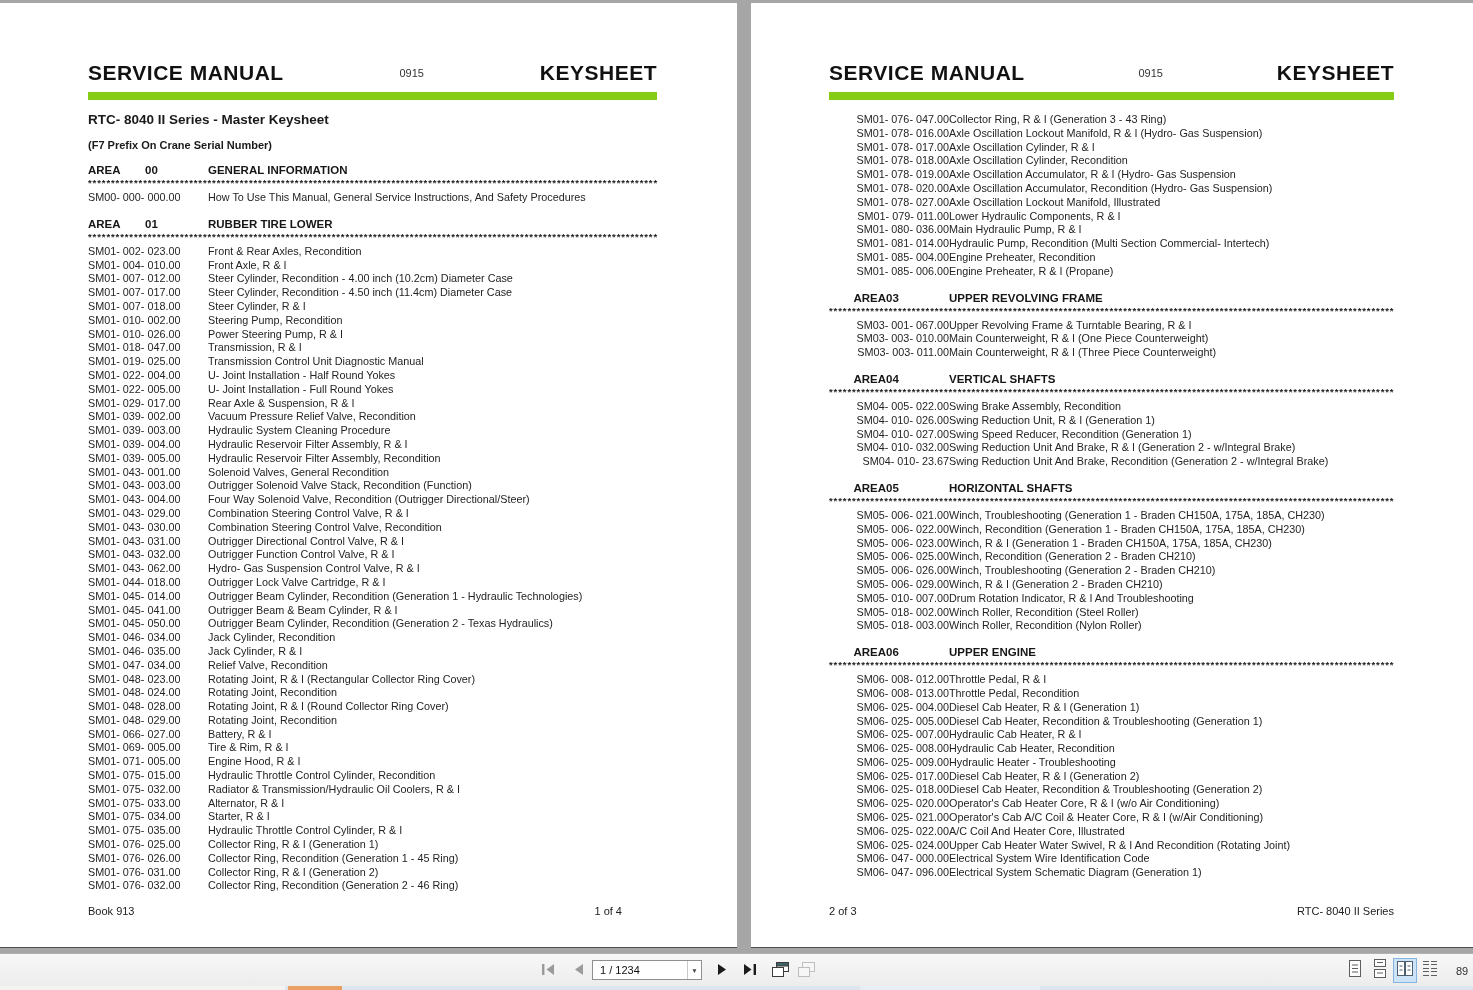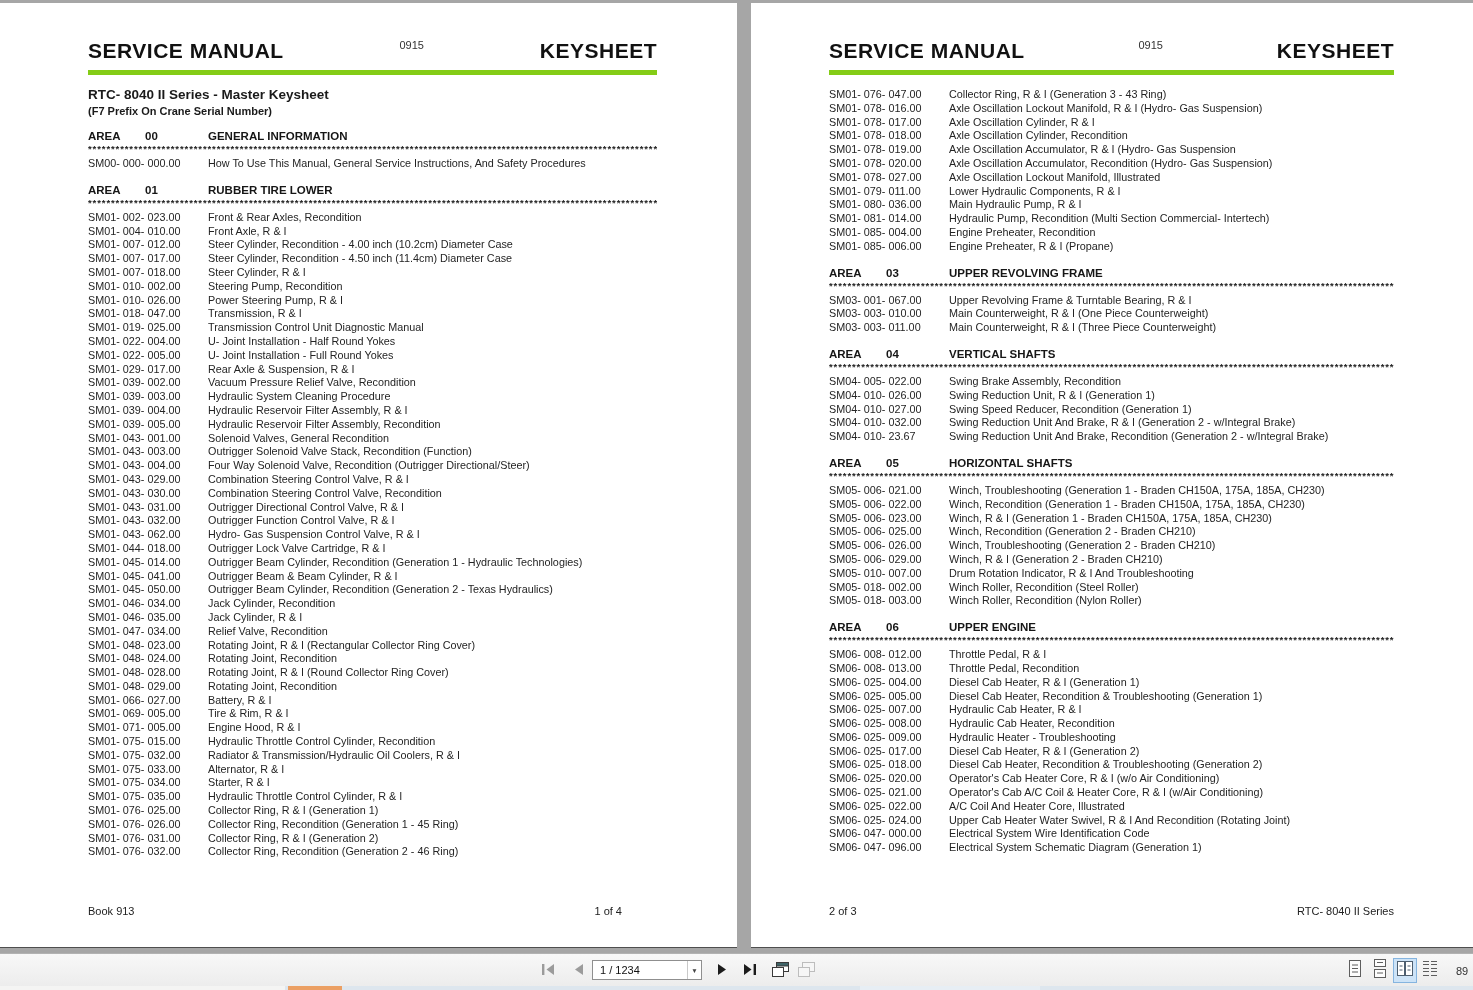--- a/index.html
+++ b/index.html
@@ -8,27 +8,27 @@
 
   
   .doc-area{position:absolute;left:0;top:0;width:1473px;height:953px;background:#a6a6a6;}
   .page{position:absolute;top:3px;height:944px;background:#ffffff;border-bottom:1px solid #4f4f4f;}
   .page-left{left:0;width:737px;}
   .page-right{left:751px;width:722px;}
   .content{position:absolute;top:0;}
   .page-left .content{left:88px;width:569px;}
   .page-right .content{left:78px;width:565px;}
 
-  .hdr{display:flex;justify-content:space-between;align-items:flex-start;margin-top:36px;
-       border-bottom:5px solid #84cc16;padding-bottom:7px;}
+  .hdr{display:flex;justify-content:space-between;align-items:center;margin-top:58px;
+       border-bottom:8px solid #84cc16;padding-bottom:7px;}
   .hdr-title{font-size:21px;font-weight:bold;letter-spacing:.5px;color:#111;}
   .hdr-code{font-size:11px;color:#333;}
 
   .doc-title{margin-top:12px;font-size:13.5px;font-weight:bold;color:#1a1a1a;}
-  .doc-sub{margin-top:3px;font-size:11px;font-weight:bold;color:#1a1a1a;}
+  .doc-sub{margin-top:12px;font-size:11px;font-weight:bold;color:#1a1a1a;}
 
   .section-block{margin-top:13px;}
   .area-row{display:flex;font-size:11.5px;font-weight:bold;color:#161616;}
   .area-label{width:120px;flex:none;display:flex;}
   .area-word{width:57px;}
   .sep{font-size:9.5px;letter-spacing:.9px;line-height:9px;height:9px;overflow:hidden;
        white-space:nowrap;margin:2px 0 4px 0;color:#1c1c1c;font-weight:bold;}
   .row{display:flex;font-size:10.8px;line-height:13.8px;color:#242424;}
   .row .code{width:120px;flex:none;}
   .row .desc{white-space:nowrap;overflow:hidden;}
@@ -292,21 +292,21 @@
     </div>
   </div>
 
   <div class="page page-right">
     <div class="content">
       <div class="hdr">
         <span class="hdr-title">SERVICE MANUAL</span>
         <span class="hdr-code">0915</span>
         <span class="hdr-title">KEYSHEET</span>
       </div>
-      <div style="margin-top:2px;">
+      <div style="margin-top:2px;text-align:right;">
           <div class="section-block">
             <div class="row">
               <span class="code">SM01- 076- 047.00</span>
               <span class="desc">Collector Ring, R &amp; I (Generation 3 -  43 Ring)</span>
             </div>
             <div class="row">
               <span class="code">SM01- 078- 016.00</span>
               <span class="desc">Axle Oscillation Lockout Manifold, R &amp; I (Hydro- Gas Suspension)</span>
             </div>
             <div class="row">

